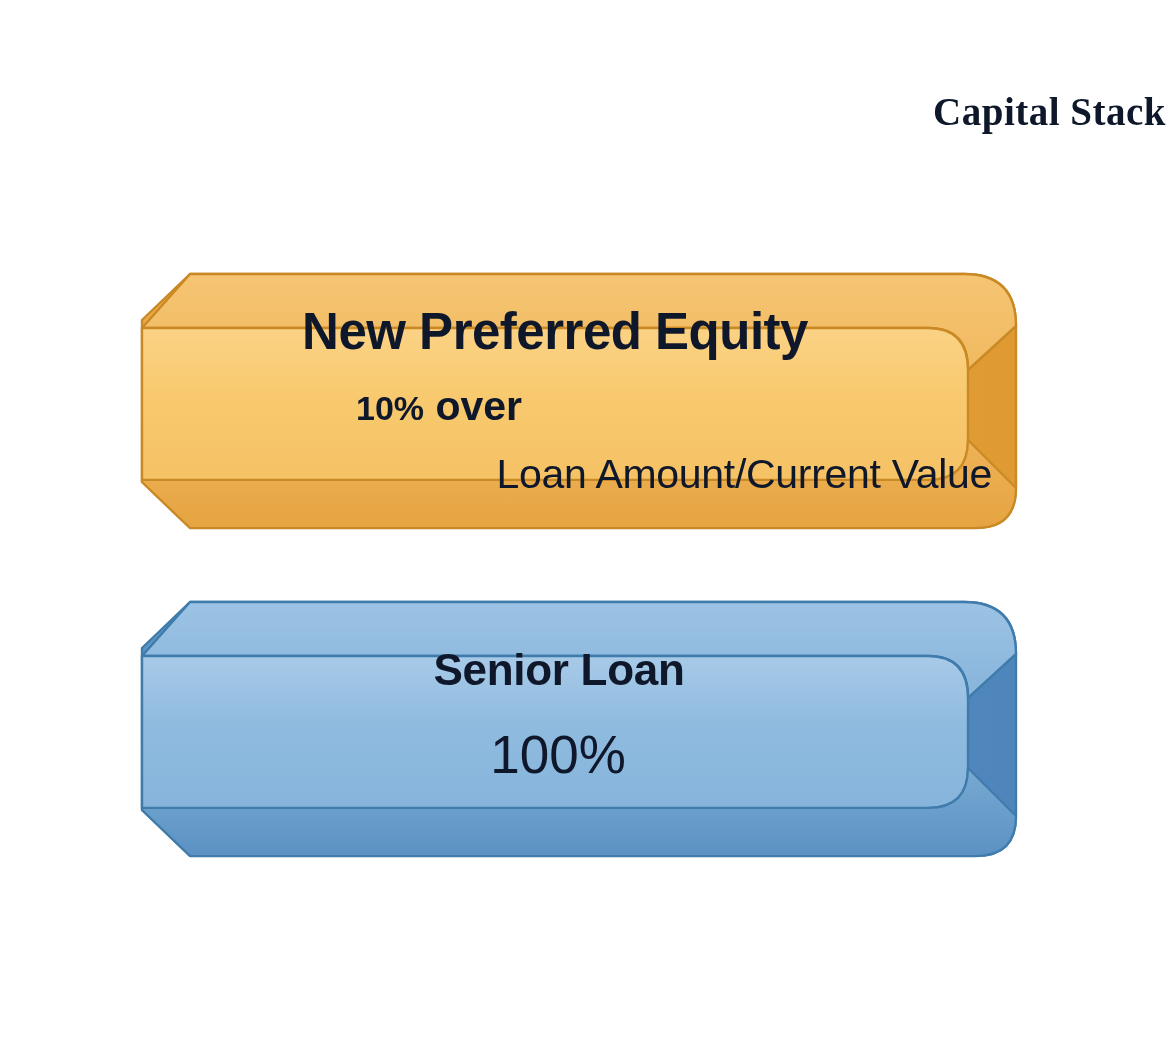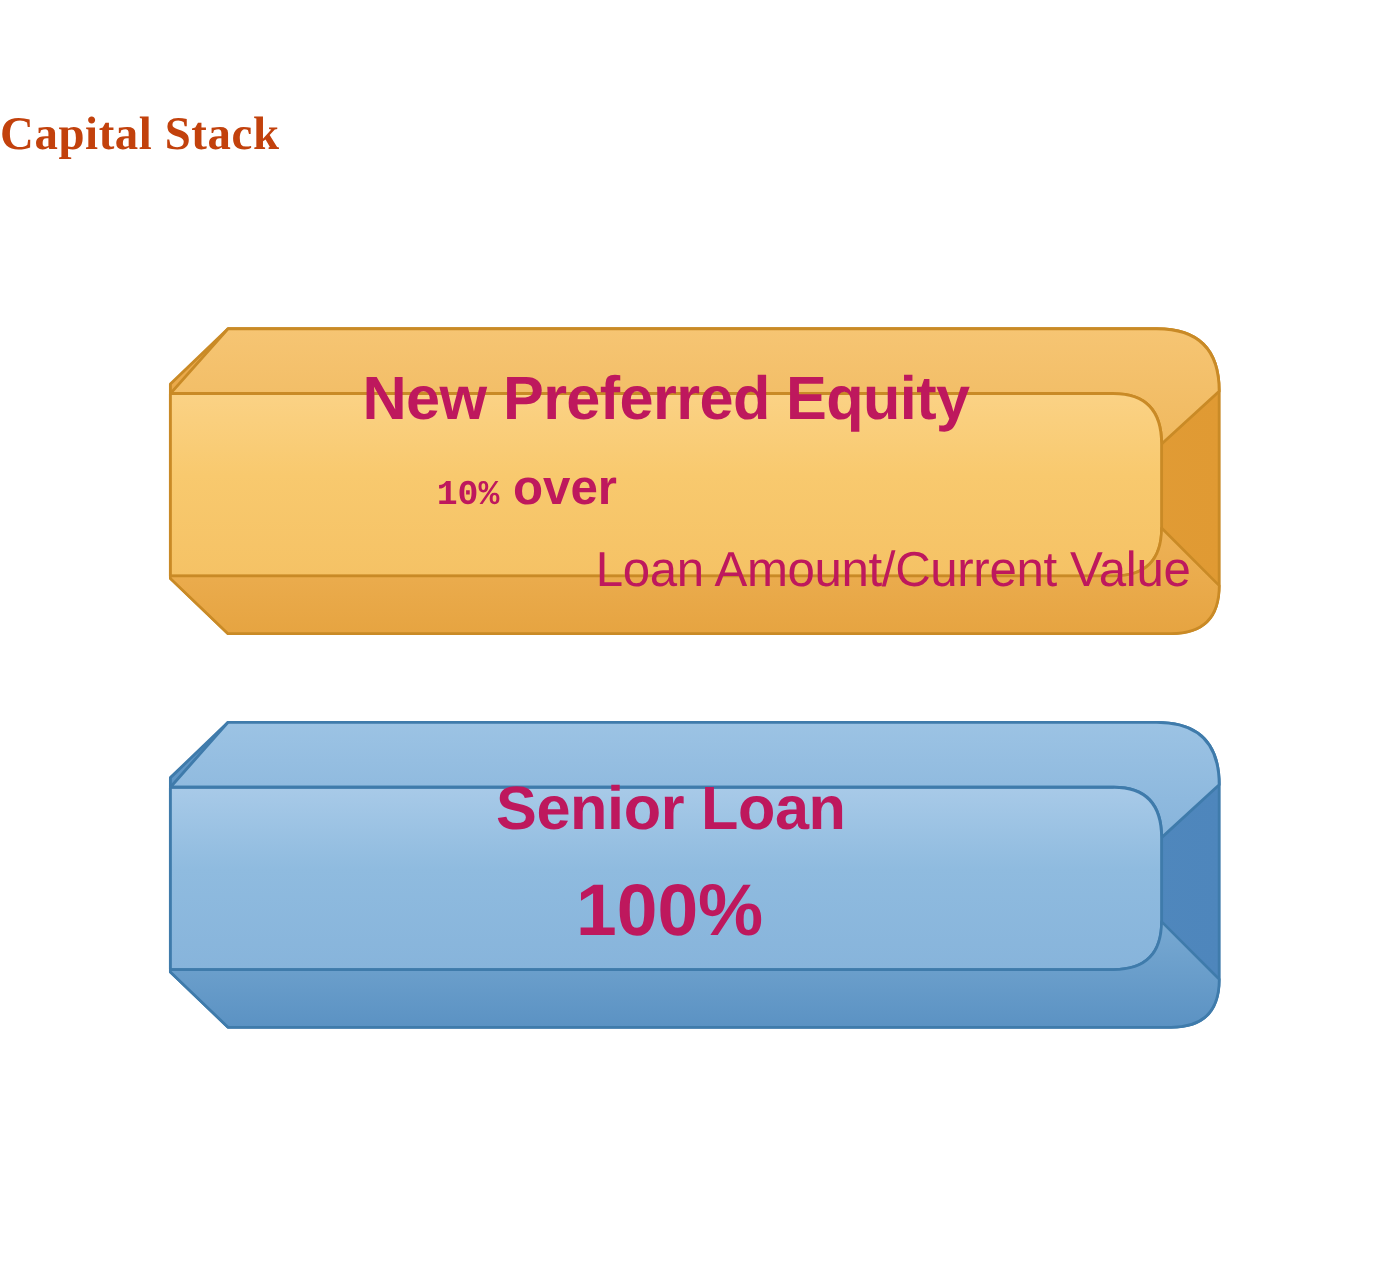--- a/index.html
+++ b/index.html
@@ -22,26 +22,26 @@
     height: 1060px;
     background: #ffffff;
   }
 
   
   .title {
     position: absolute;
     left: 0;
     top: 92px;
     width: 1166px;
-    text-align: left;
+    text-align: right;
     font-family: "Liberation Serif", "DejaVu Serif", serif;
     font-weight: bold;
     font-size: 39px;
     letter-spacing: 0.5px;
-    color: #c2410c;
+    color: #0f172a;
     line-height: 1.05;
     white-space: nowrap;
   }
 
   
   .stack-block {
     position: absolute;
     left: 128px;
     width: 912px;
   }
@@ -63,21 +63,21 @@
     left: 0;
     top: 0;
     width: 912px;
     height: 306px;
     pointer-events: none;
   }
 
   .line {
     position: absolute;
     width: 912px;
-    color: #be185d;
+    color: #0f172a;
     line-height: 1;
     white-space: nowrap;
   }
 
   
   .pref-l1 {
     top: 78px;
     text-align: center;
     padding-right: 58px;
     box-sizing: border-box;
@@ -89,22 +89,21 @@
   .pref-l2 {
     top: 158px;
     text-align: center;
     padding-right: 290px;
     box-sizing: border-box;
     font-size: 41px;
     font-stretch: condensed;
   }
   .pref-l2 .strong {
     font-weight: bold;
-    font-size: 29px;
-    font-family: Liberation Mono, monospace;
+    font-size: 34px;
   }
   .pref-l2 .light {
     font-weight: bold;
   }
   .pref-l3 {
     top: 226px;
     text-align: right;
     padding-right: 48px;
     box-sizing: border-box;
     font-size: 41px;
@@ -112,32 +111,32 @@
     font-stretch: condensed;
     letter-spacing: -0.3px;
   }
 
   
   .sen-l1 {
     top: 92px;
     text-align: center;
     padding-right: 50px;
     box-sizing: border-box;
-    font-size: 51px;
+    font-size: 44px;
     font-weight: bold;
     font-stretch: condensed;
     letter-spacing: -0.3px;
   }
   .sen-l2 {
     top: 172px;
     text-align: center;
     padding-right: 52px;
     box-sizing: border-box;
-    font-size: 61px;
-    font-weight: bold;
+    font-size: 53px;
+    font-weight: normal;
     font-stretch: condensed;
   }
 </style>
 </head>
 <body>
 
 <div id="canvas">
 
   <div class="title">Capital Stack</div>
 

